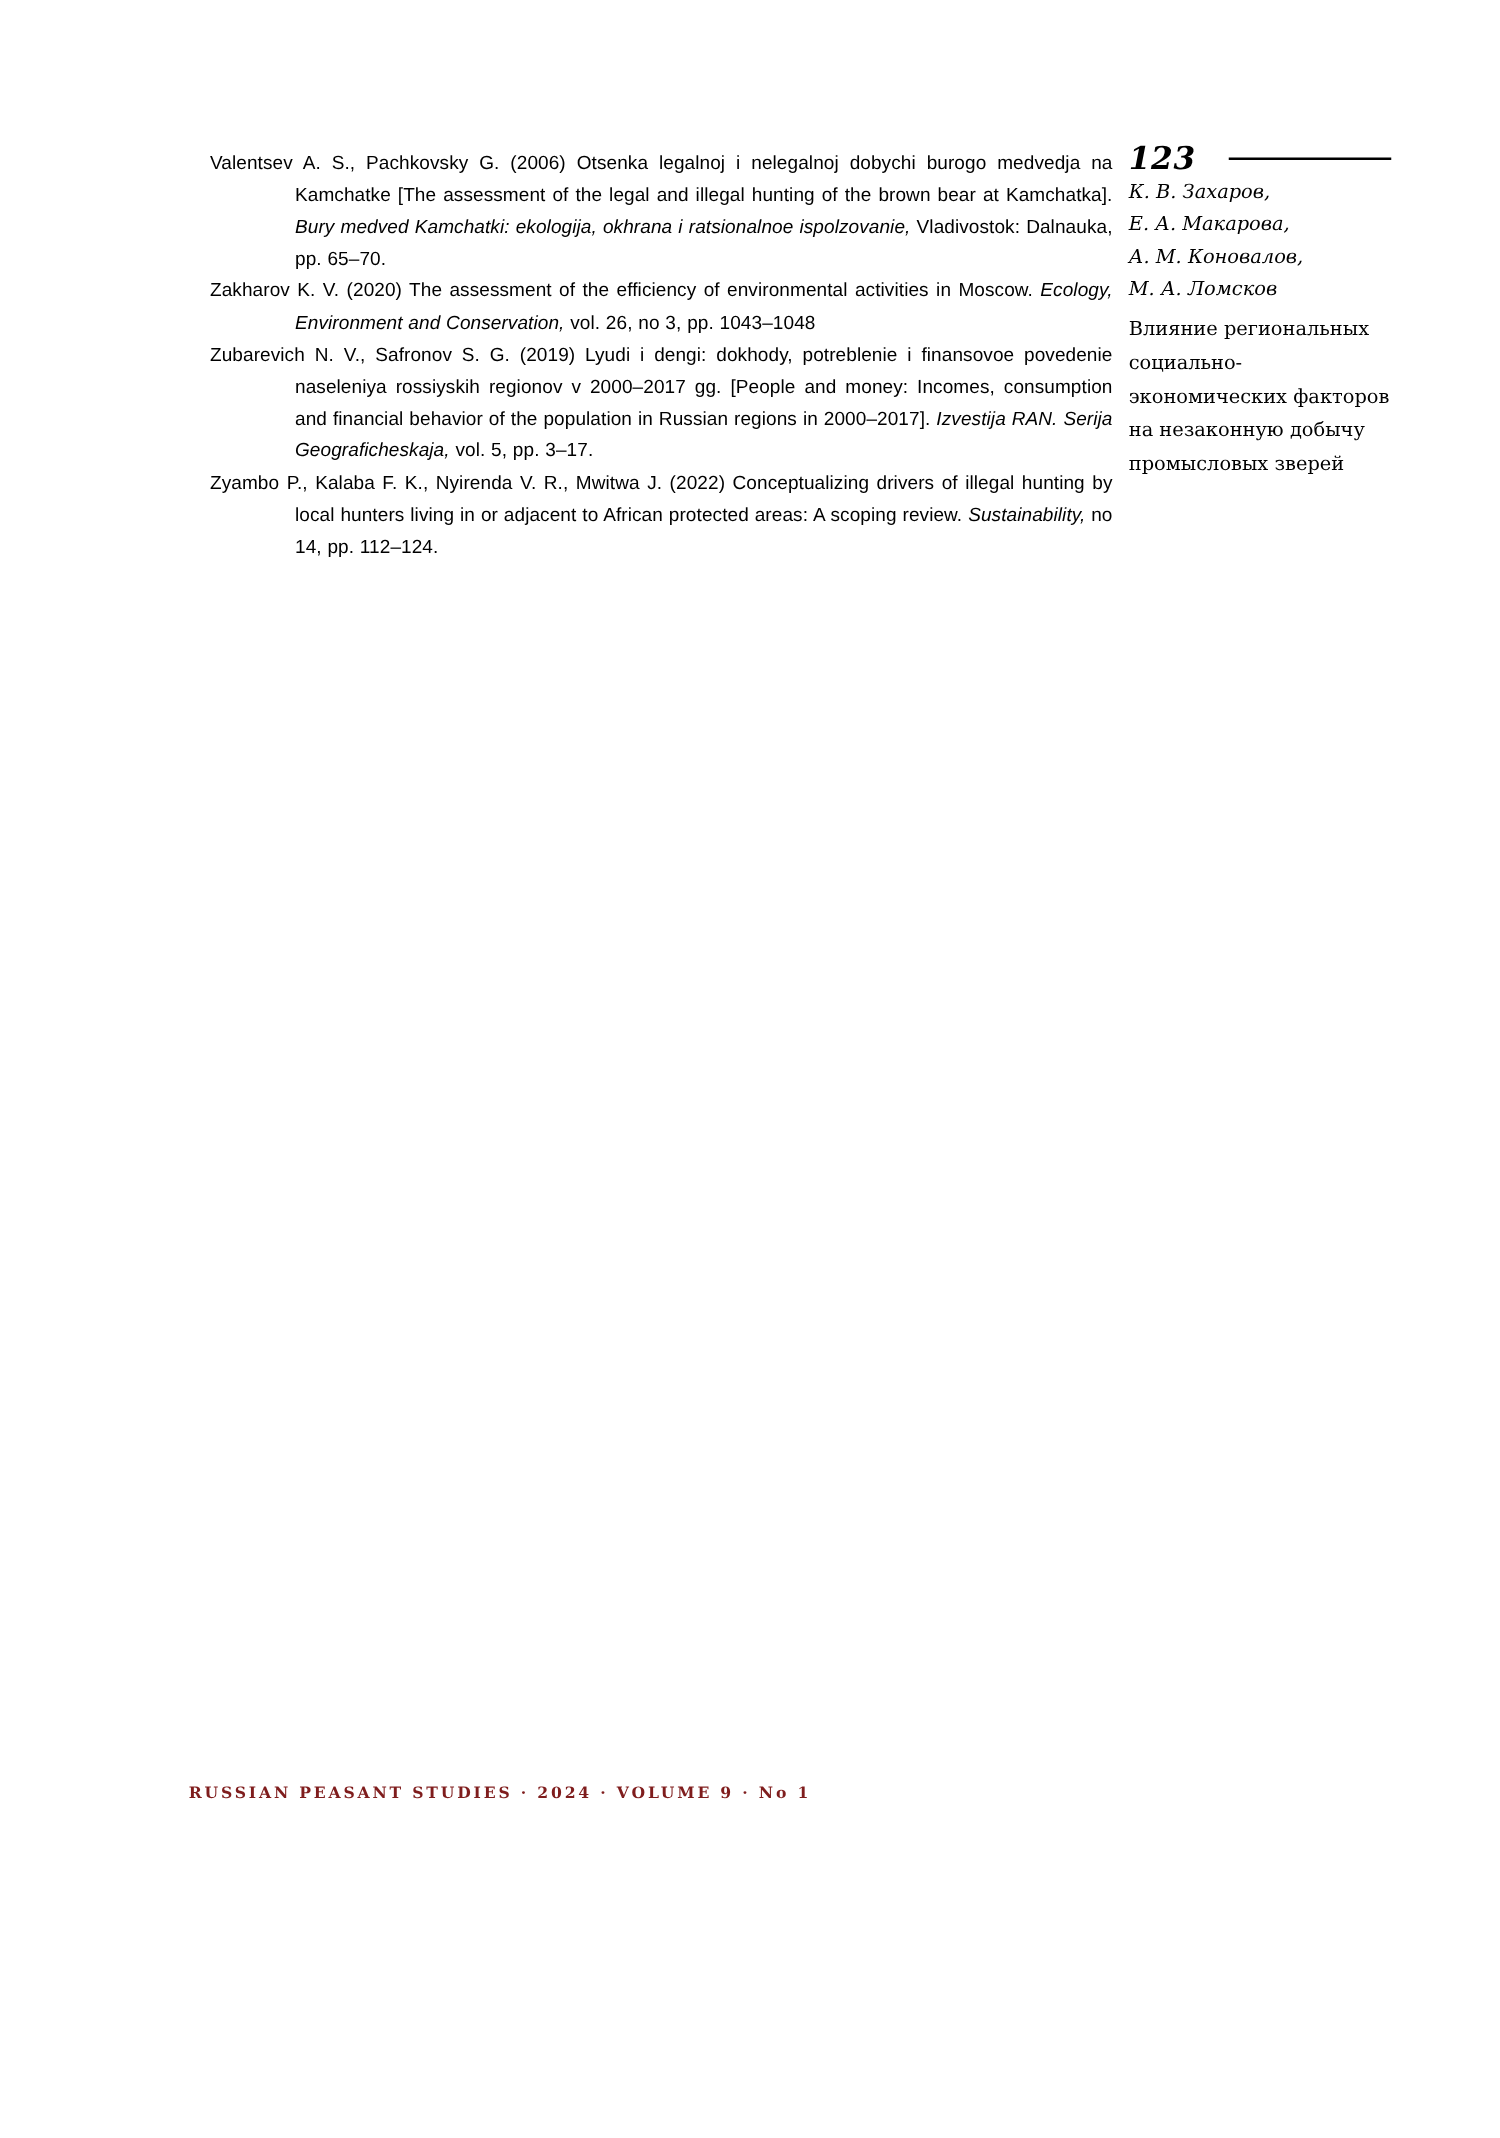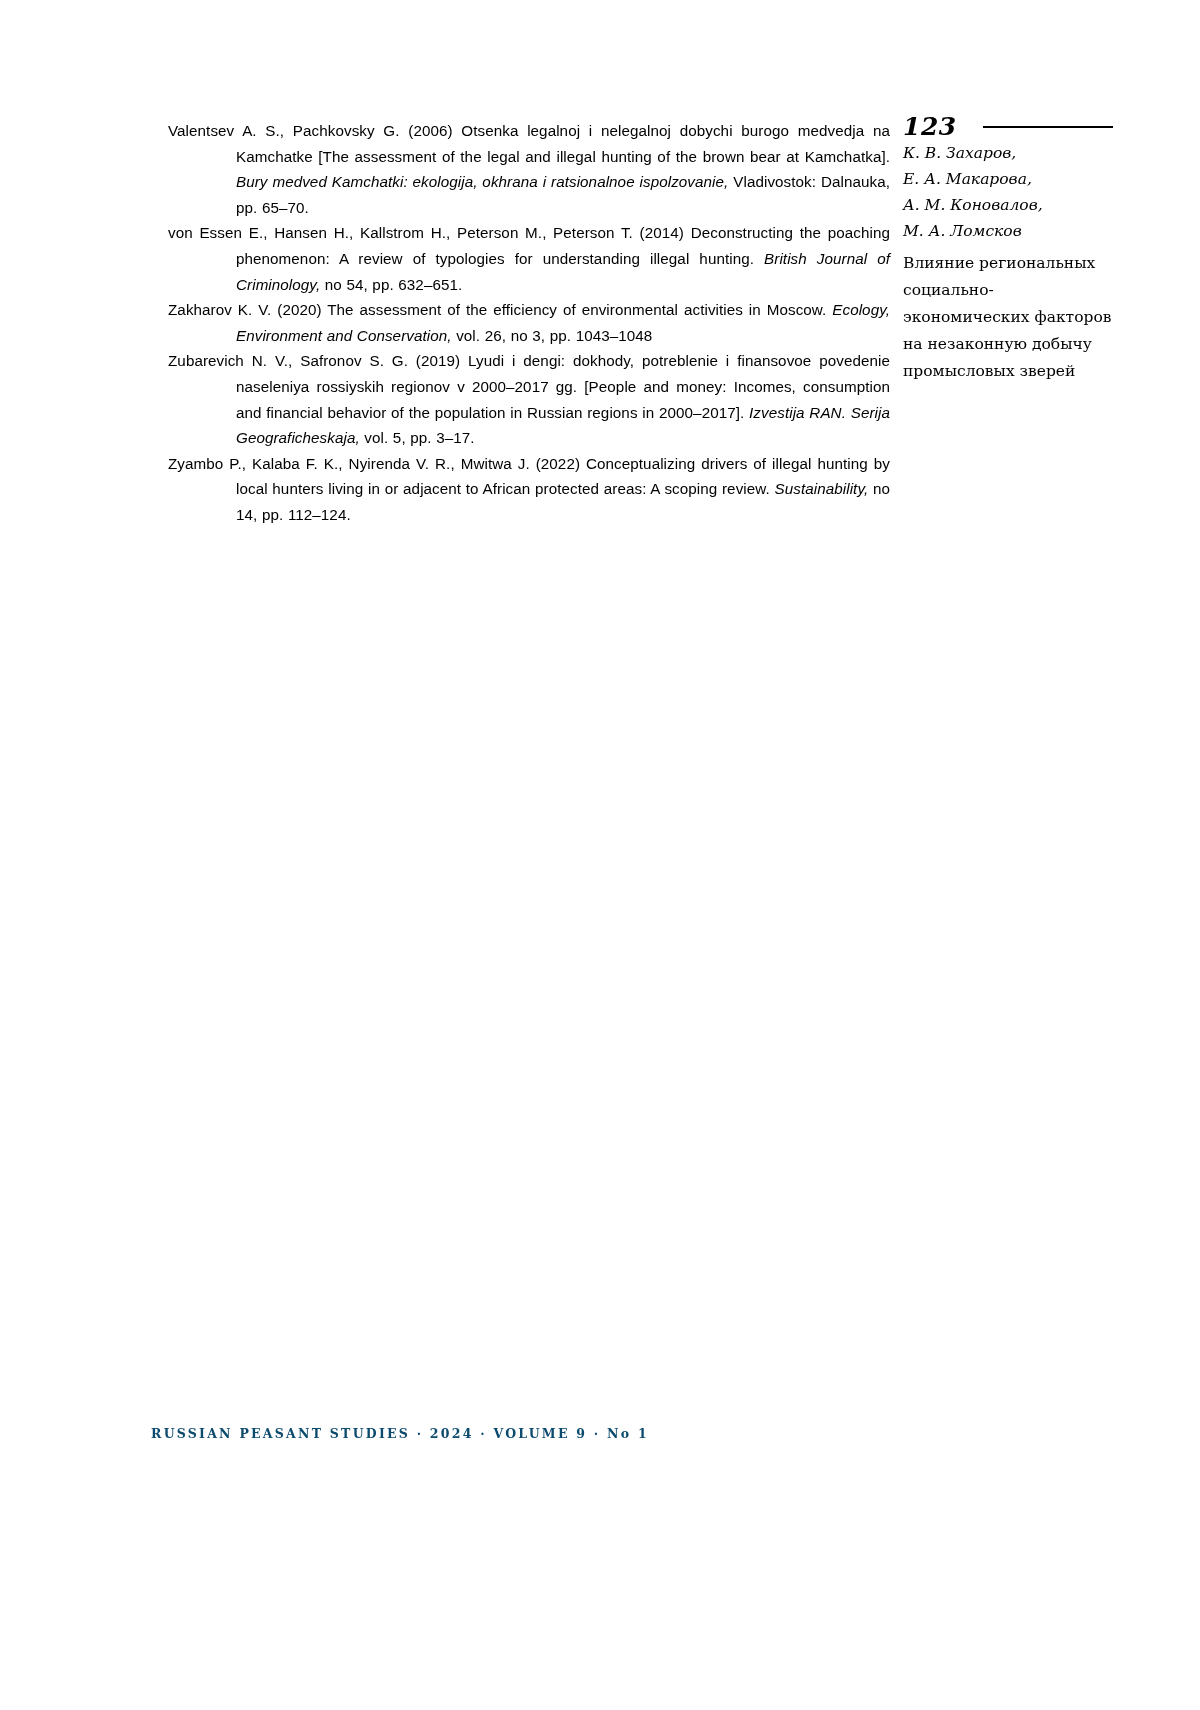--- a/index.html
+++ b/index.html
@@ -90,31 +90,30 @@
 
   
   .footer {
     position: absolute;
     left: 151px;
     top: 1426px;
     font-family: "DejaVu Serif", serif;
     font-weight: bold;
     font-size: 12.5px;
     letter-spacing: 0.18em;
-    color: #0c4a6e;
+    color: #7f1d1d;
   }
 </style>
 </head>
 <body>
 
 <div class="page">
 
   <div class="refs">
       <p class="ref"><span>Valentsev A. S., Pachkovsky G. (2006) Otsenka legalnoj i nelegalnoj dobychi burogo medvedja na Kamchatke [The assessment of the legal and illegal hunting of the brown bear at Kamchatka]. </span><i>Bury medved Kamchatki: ekologija, okhrana i ratsionalnoe ispolzovanie,</i><span> Vladivostok: Dalnauka, pp. 65–70.</span></p>
-      <p class="ref"><span>von Essen E., Hansen H., Kallstrom H., Peterson M., Peterson T. (2014) Deconstructing the poaching phenomenon: A review of typologies for understanding illegal hunting. </span><i>British Journal of Criminology,</i><span> no 54, pp. 632–651.</span></p>
       <p class="ref"><span>Zakharov K. V. (2020) The assessment of the efficiency of environmental activities in Moscow. </span><i>Ecology, Environment and Conservation,</i><span> vol. 26, no 3, pp. 1043–1048</span></p>
       <p class="ref"><span>Zubarevich N. V., Safronov S. G. (2019) Lyudi i dengi: dokhody, potreblenie i finansovoe povedenie naseleniya rossiyskih regionov v 2000–2017 gg. [People and money: Incomes, consumption and financial behavior of the population in Russian regions in 2000–2017]. </span><i>Izvestija RAN. Serija Geograficheskaja,</i><span> vol. 5, pp. 3–17.</span></p>
       <p class="ref"><span>Zyambo P., Kalaba F. K., Nyirenda V. R., Mwitwa J. (2022) Conceptualizing drivers of illegal hunting by local hunters living in or adjacent to African protected areas: A scoping review. </span><i>Sustainability,</i><span> no 14, pp. 112–124.</span></p>
     </div>
 
   <div class="margin-block">
     <div class="page-number-row">
       <span class="page-number">123</span>
       <span class="page-rule"></span>
     </div>

